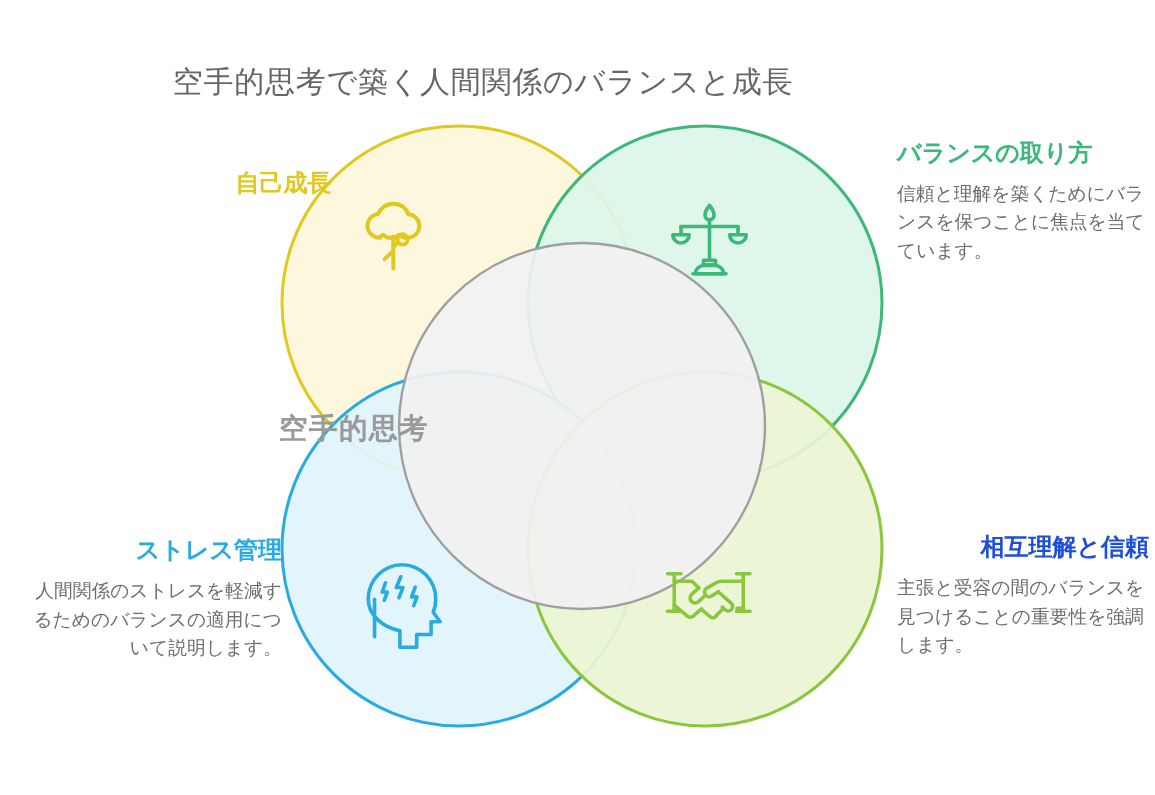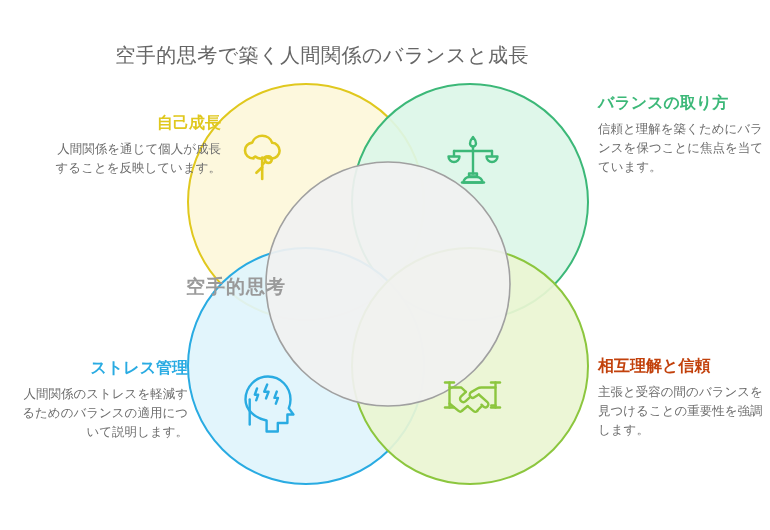--- a/index.html
+++ b/index.html
@@ -165,31 +165,30 @@
         <path d="M51.5 29.5h-4.2"></path>
       </g>
 
     </svg>
   </div>
 
   <div class="center-label">空手的思考</div>
 
   <div class="block left" id="block-self-growth">
     <div class="heading" style="color:#e0c81e;">自己成長</div>
-    <div class="body">人間関係を通じて個人が成長することを反映しています。</div>
   </div>
 
   <div class="block right" id="block-balance">
     <div class="heading" style="color:#3cb878;">バランスの取り方</div>
     <div class="body">信頼と理解を築くためにバランスを保つことに焦点を当てています。</div>
   </div>
 
   <div class="block left" id="block-stress">
     <div class="heading" style="color:#29abe2;">ストレス管理</div>
     <div class="body">人間関係のストレスを軽減するためのバランスの適用について説明します。</div>
   </div>
 
   <div class="block right" id="block-trust">
-    <div class="heading" style="color:#c2410c;">相互理解と信頼</div>
+    <div class="heading" style="color:#1d4ed8;text-align:right;">相互理解と信頼</div>
     <div class="body">主張と受容の間のバランスを見つけることの重要性を強調します。</div>
   </div>
 
 </div>
 
 </body></html>

